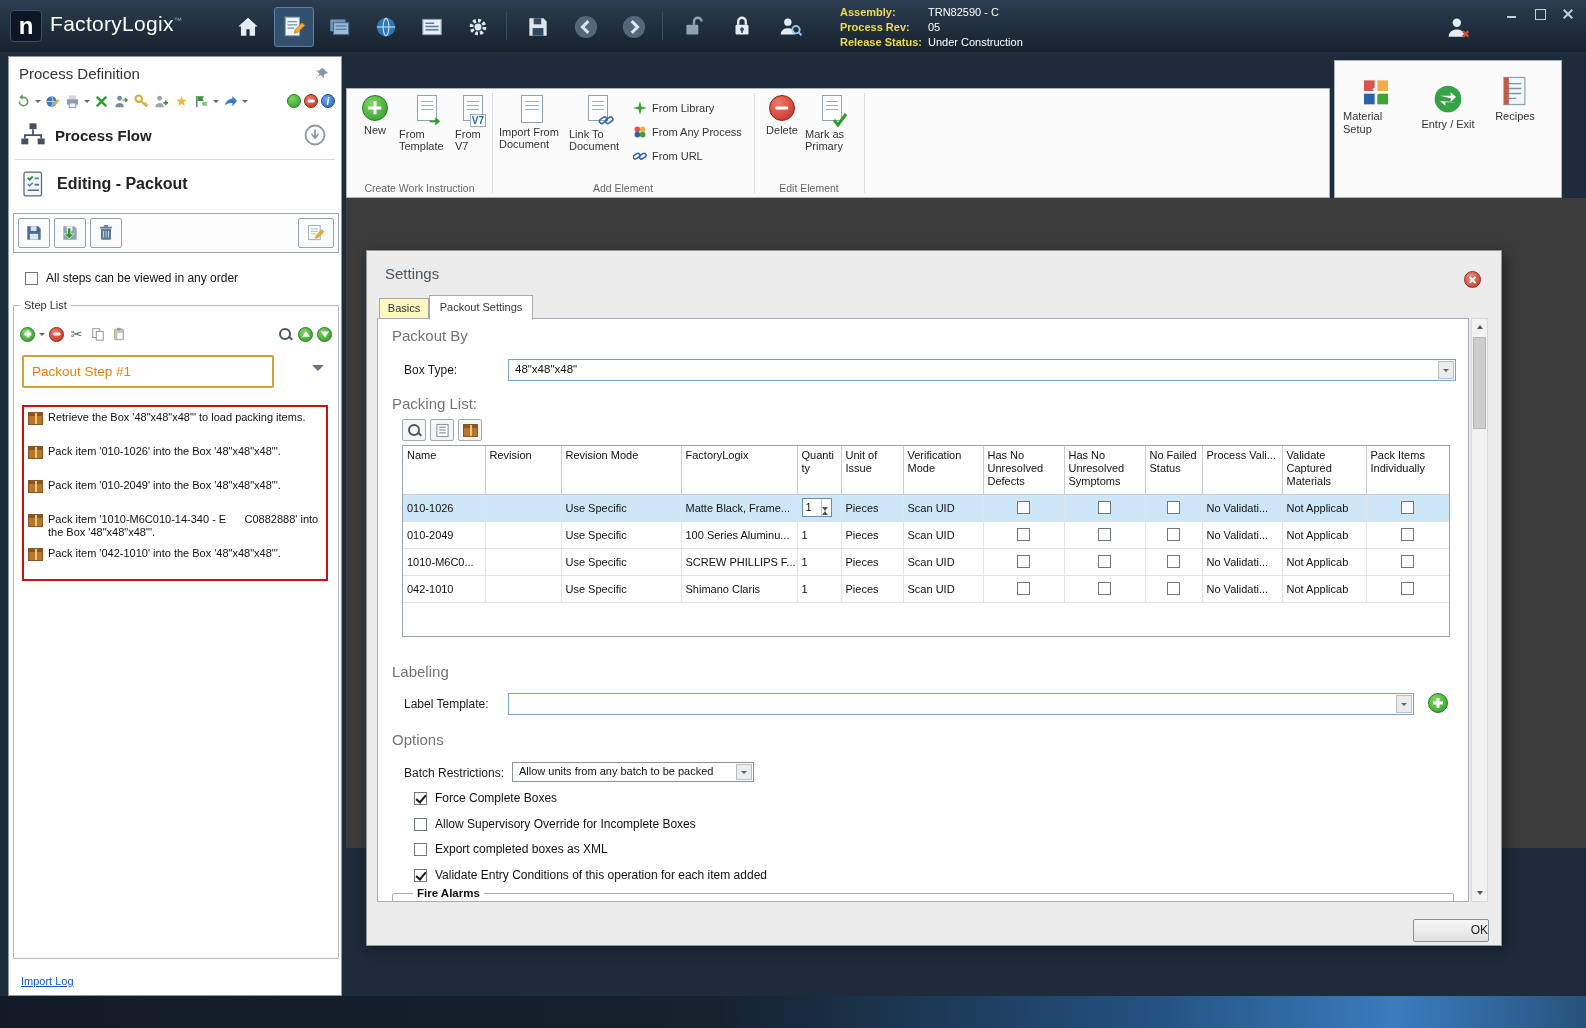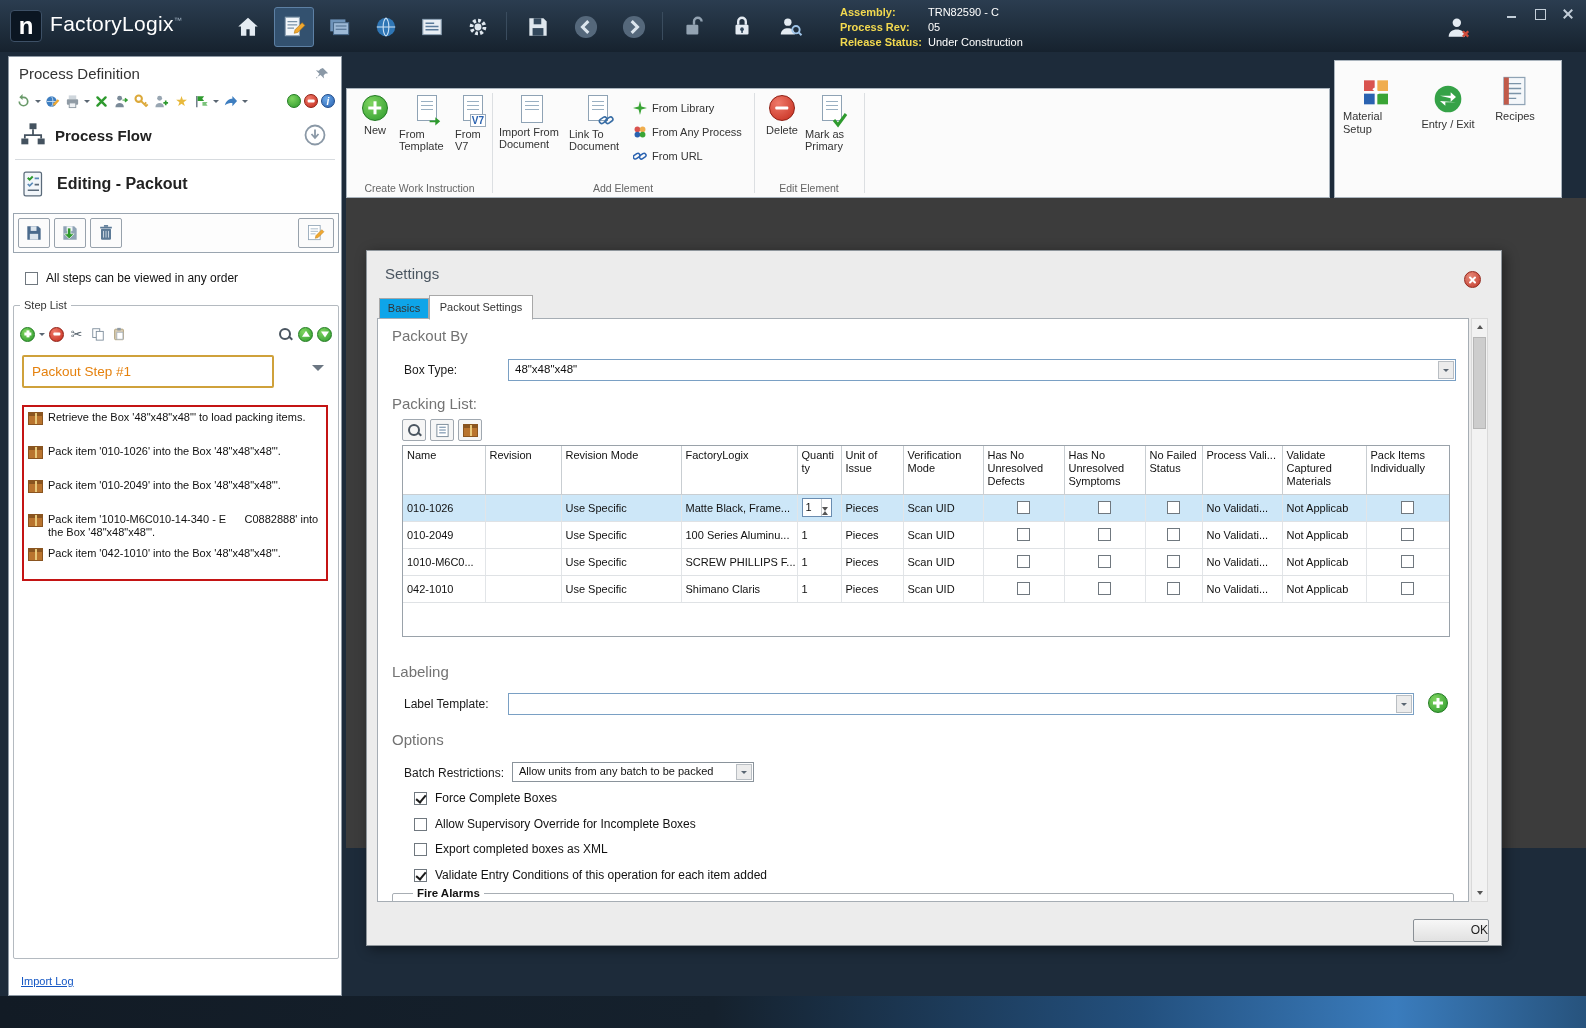--- a/index.html
+++ b/index.html
@@ -77,21 +77,21 @@
 .cube::before{content:"";position:absolute;left:0;top:0;right:0;height:3px;background:#8a5520}
 .cube::after{content:"";position:absolute;left:6px;top:0;bottom:0;width:2px;background:#e8c87a}
 
 .content{position:absolute;left:346px;top:198px;width:1240px;height:650px;background:#3c3c3c}
 .dialog{position:absolute;left:20px;top:52px;width:1136px;height:696px;background:#ececec;border:1px solid #8f969c;box-shadow:3px 3px 12px rgba(0,0,0,.45)}
 .dlg-title{position:absolute;left:18px;top:14px;font-size:15px;color:#4a5560}
 .dlg-close{position:absolute;right:20px;top:20px;width:17px;height:17px;border-radius:50%;background:radial-gradient(circle at 35% 30%,#e88a7a,#c0392b);border:1px solid #93281c}
 .dlg-close::before,.dlg-close::after{content:"";position:absolute;left:3px;top:6.5px;width:9px;height:2px;background:#fff;border-radius:1px}
 .dlg-close::before{transform:rotate(45deg)}.dlg-close::after{transform:rotate(-45deg)}
 .tab{position:absolute;font-size:11px;color:#333;text-align:center;border:1px solid #a8a8a8}
-.tab.inactive{background:#0ea5e9;height:21px;line-height:19px;top:47px}
+.tab.inactive{background:#fef9c3;height:21px;line-height:19px;top:47px}
 .tab.active{background:#fff;height:25px;line-height:22px;top:44px;border-bottom:1px solid #fff;z-index:2}
 .dlg-panel{position:absolute;left:10px;top:67px;width:1092px;height:584px;background:#fff;border:1px solid #a6adb4;overflow:hidden;z-index:1}
 .sect{position:absolute;font-size:15px;color:#737373}
 .flabel{position:absolute;font-size:12px;color:#1a1a1a;white-space:nowrap}
 .combo{position:absolute;background:#fff;border:1px solid #7aa0c4}
 .combo.gray{border-color:#8a939b}
 .combo .cval{position:absolute;left:6px;right:20px;top:0;bottom:0;font-size:11.5px;line-height:19px;white-space:nowrap;overflow:hidden;color:#111}
 .combo .dbtn{position:absolute;right:1px;top:1px;bottom:1px;width:16px;background:#ececec;border:1px solid #b9bec3;display:flex;align-items:center;justify-content:center}
 .pl-toolbar{position:absolute;left:24px;top:100px;display:flex;gap:4px}
 .pl-btn{width:24px;height:22px;background:#f6f6f6;border:1px solid #a0a8b0;border-radius:2px;display:flex;align-items:center;justify-content:center}

